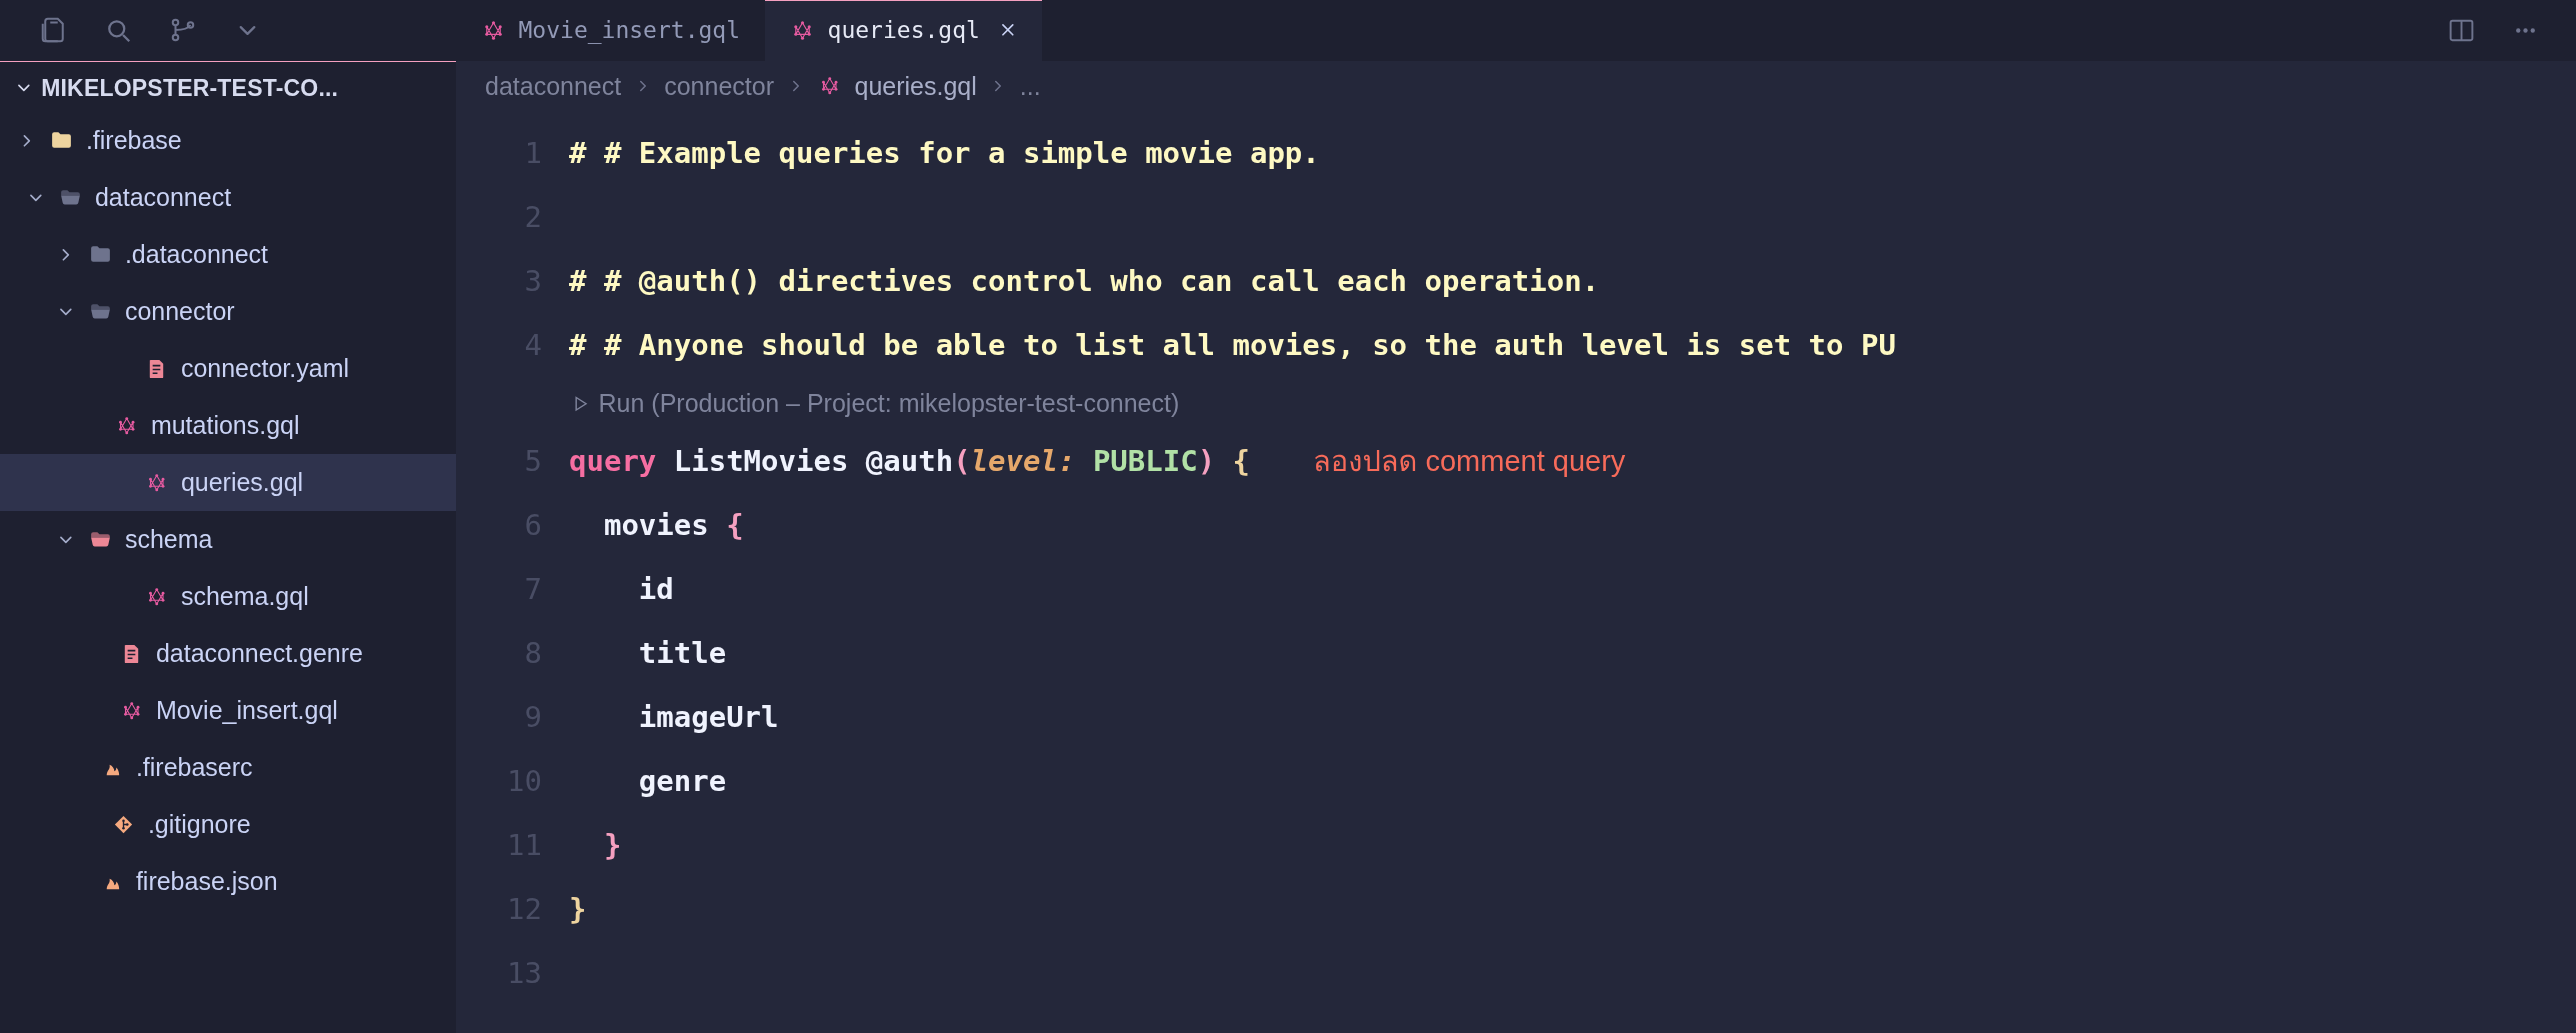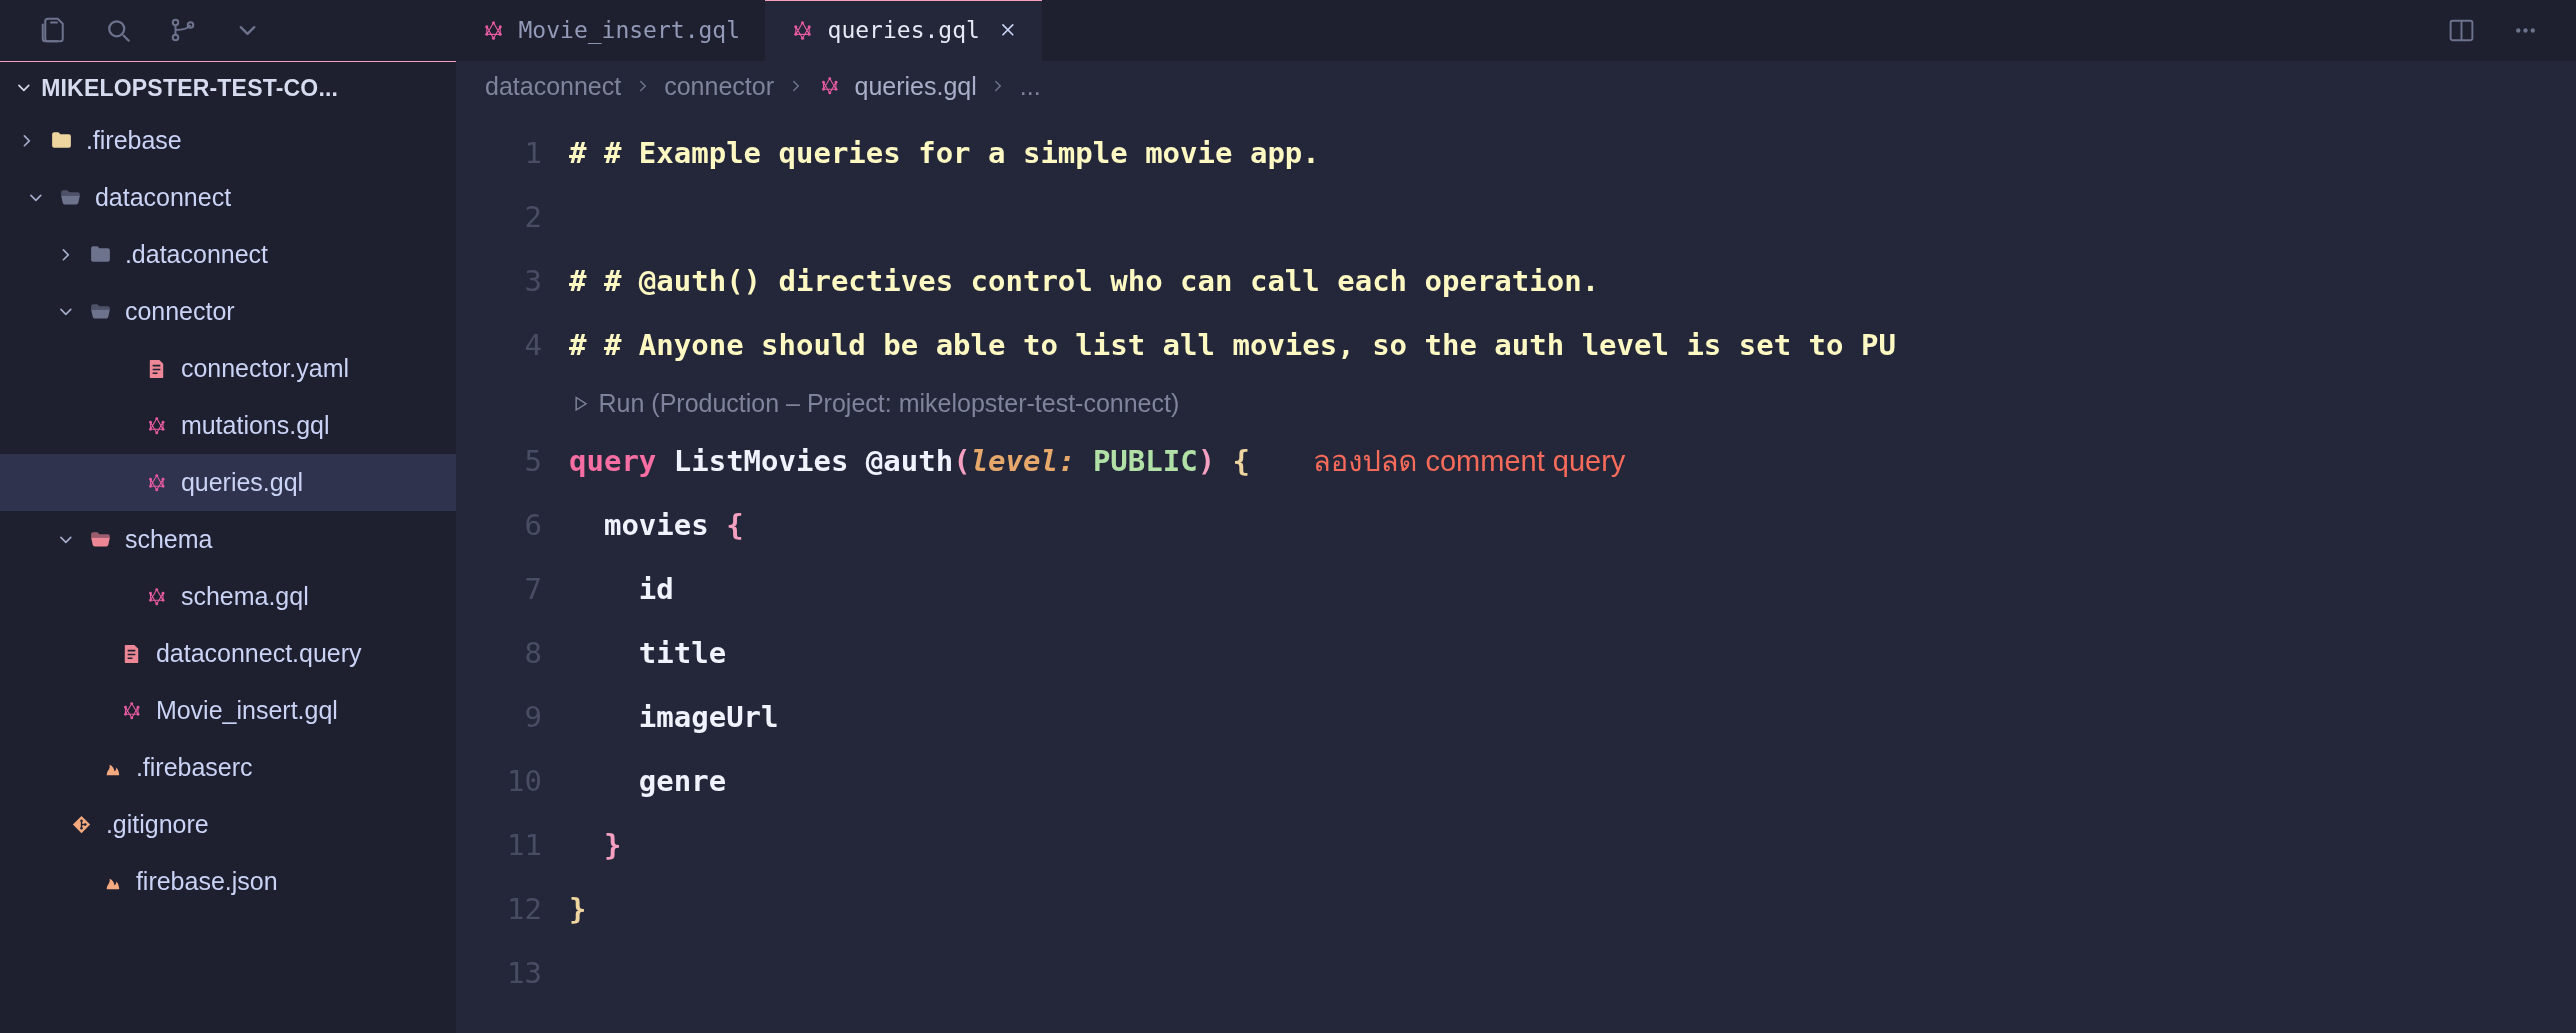--- a/index.html
+++ b/index.html
@@ -411,21 +411,21 @@
       </div>
       <div class="row" style="padding-left:111px">
         <span class="twisty none"></span>
         <span class="ico yaml-ico">
             <svg width="23" height="23" viewBox="0 0 24 24">
               <use href="#i-yaml"></use>
             </svg>
           </span>
         <span>connector.yaml</span>
       </div>
-      <div class="row" style="padding-left:111px">
+      <div class="row" style="padding-left:81px">
         <span class="twisty none"></span>
         <span class="ico gql-ico">
             <svg width="21.5" height="21.5" viewBox="0 0 24 24">
               <use href="#i-gql"></use>
             </svg>
           </span>
         <span>mutations.gql</span>
       </div>
       <div class="row selected" style="padding-left:111px">
         <span class="twisty none"></span>
@@ -458,41 +458,41 @@
           </span>
         <span>schema.gql</span>
       </div>
       <div class="row" style="padding-left:86px">
         <span class="twisty none"></span>
         <span class="ico yaml-ico">
             <svg width="23" height="23" viewBox="0 0 24 24">
               <use href="#i-yaml"></use>
             </svg>
           </span>
-        <span>dataconnect.query</span>
+        <span>dataconnect.genre</span>
       </div>
       <div class="row" style="padding-left:86px">
         <span class="twisty none"></span>
         <span class="ico gql-ico">
             <svg width="21.5" height="21.5" viewBox="0 0 24 24">
               <use href="#i-gql"></use>
             </svg>
           </span>
         <span>Movie_insert.gql</span>
       </div>
       <div class="row" style="padding-left:66px">
         <span class="twisty none"></span>
         <span class="ico fire-ico">
             <svg width="23" height="23" viewBox="0 0 24 24">
               <use href="#i-fire"></use>
             </svg>
           </span>
         <span>.firebaserc</span>
       </div>
-      <div class="row" style="padding-left:36px">
+      <div class="row" style="padding-left:78px">
         <span class="twisty none"></span>
         <span class="ico git-ico">
             <svg width="23" height="23" viewBox="0 0 24 24">
               <use href="#i-git"></use>
             </svg>
           </span>
         <span>.gitignore</span>
       </div>
       <div class="row" style="padding-left:66px">
         <span class="twisty none"></span>

